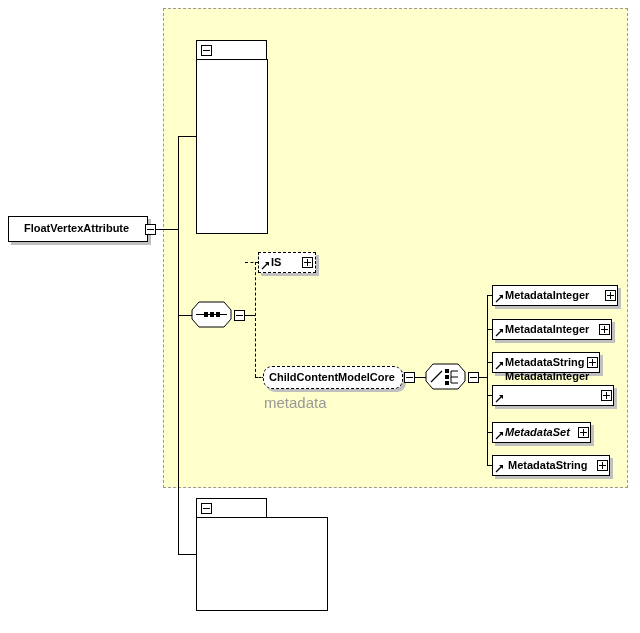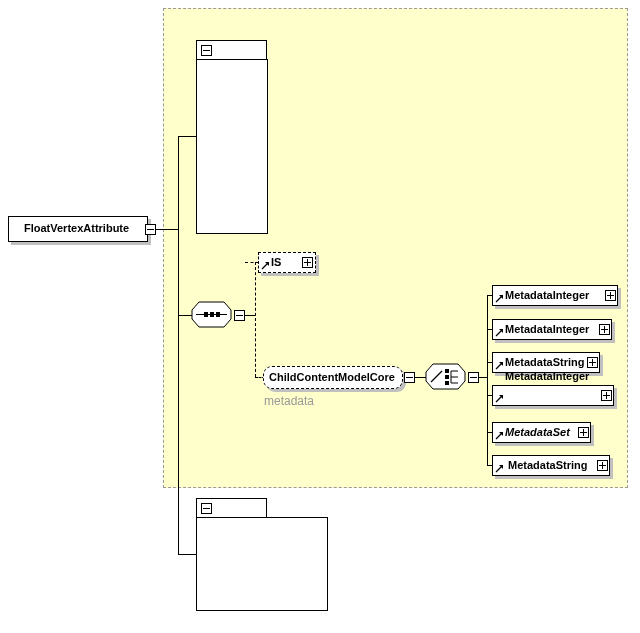--- a/index.html
+++ b/index.html
@@ -90,21 +90,21 @@
   .group-round{
     position:absolute;
     background:#ffffff;
     border:1px dashed #000000;
     border-radius:9px;
     box-sizing:border-box;
     box-shadow:3px 3px 0 0 #c0c0c0;
   }
   .group-caption{
     position:absolute;
-    font-size:12px;color:#999999;white-space:nowrap;
+    font-size:15px;color:#999999;white-space:nowrap;
   }
 
   
   .expander{
     position:absolute;
     width:11px;height:11px;
     background:#ffffff;
     border:1px solid #000000;
     box-sizing:border-box;
     z-index:6;

